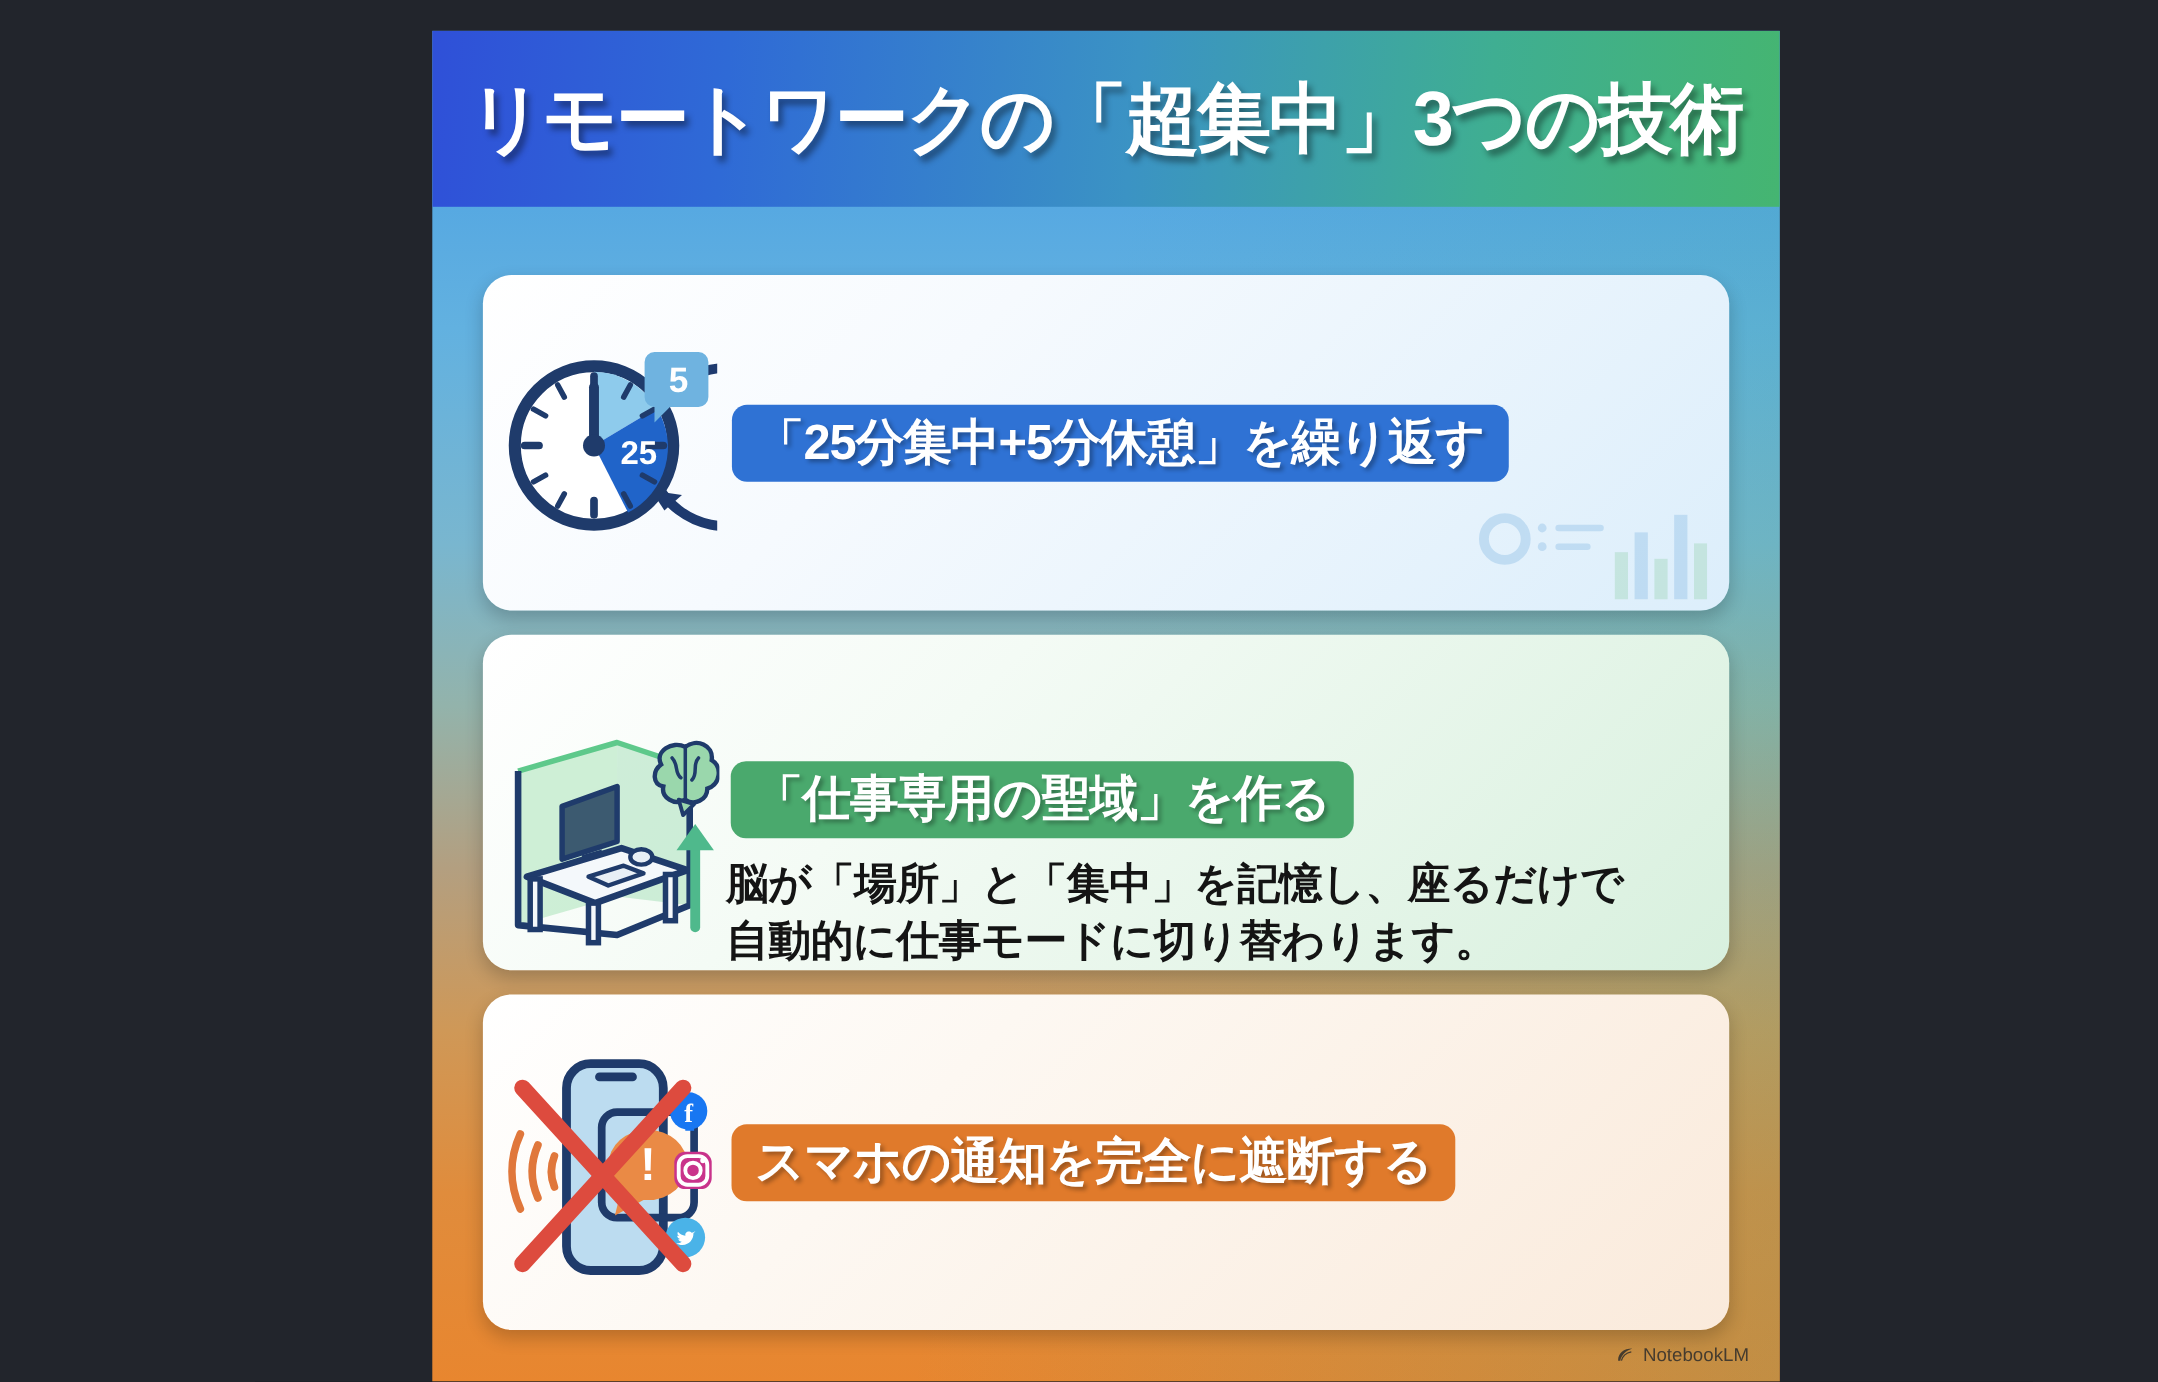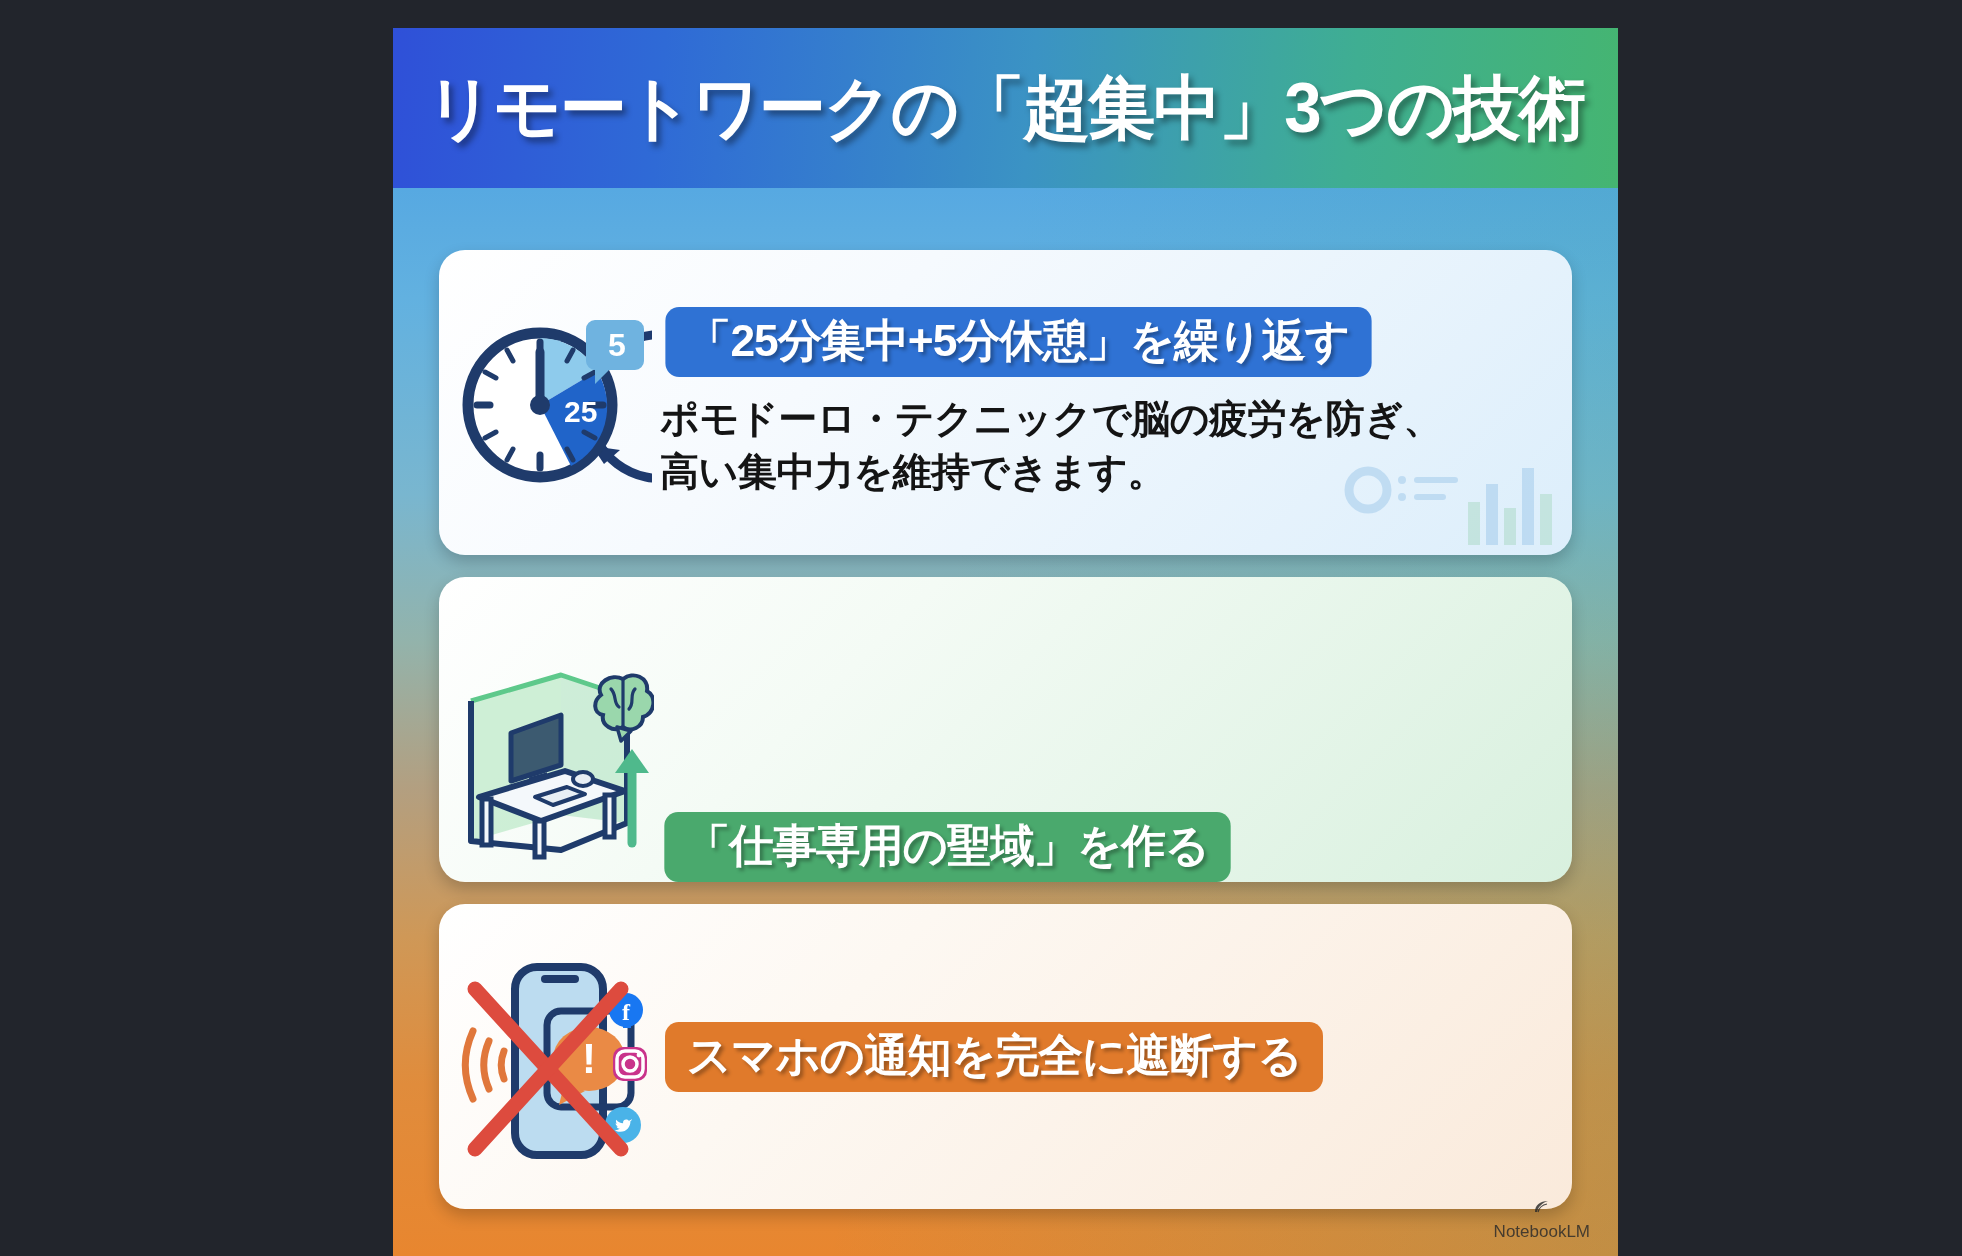--- a/index.html
+++ b/index.html
@@ -138,21 +138,20 @@
 
   
   #watermark{
     position:absolute;
     right:28px; bottom:14px;
     z-index:5;
     display:flex; align-items:center; gap:7px;
     color:#2a2a2a;
     font-size:17px;
     opacity:0.82;
-    flex-direction:column;
   }
 </style>
 </head>
 <body>
 
 <div id="viewer">
 
   <div id="slide">
 
     <div id="title-banner">
@@ -194,22 +193,20 @@
             <line x1="88" y1="105" x2="88" y2="52" stroke="#1f3b6b" stroke-width="9" stroke-linecap="round"></line>
             <circle cx="88" cy="105" r="10" fill="#1f3b6b"></circle>
             <text x="112" y="122" font-family="Liberation Sans, sans-serif" font-size="30" font-weight="bold" fill="#ffffff">25</text>
 
             <path d="M143 20 h40 a9 9 0 0 1 9 9 v32 a9 9 0 0 1 -9 9 h-26 l-14 14 v-14 h-0 a9 9 0 0 1 -9 -9 v-32 a9 9 0 0 1 9 -9 z" fill="#6fb3e0"></path>
             <text x="156" y="56" font-family="Liberation Sans, sans-serif" font-size="32" font-weight="bold" fill="#ffffff">5</text>
           </svg>
         </div>
         <div class="card-body">
           <div class="pill p-blue">「25分集中+5分休憩」を繰り返す</div>
-          <div class="desc">ポモドーロ・テクニックで脳の疲労を防ぎ、
-高い集中力を維持できます。</div>
         </div>
         <svg class="chart-deco" viewBox="0 0 210 95">
           <circle cx="26" cy="40" r="19" fill="none" stroke="#9ec8ea" stroke-width="9"></circle>
           <circle cx="60" cy="30" r="4" fill="#9ec8ea"></circle>
           <rect x="72" y="27" width="44" height="6" rx="3" fill="#9ec8ea"></rect>
           <circle cx="60" cy="47" r="4" fill="#9ec8ea"></circle>
           <rect x="72" y="44" width="32" height="6" rx="3" fill="#9ec8ea"></rect>
           <rect x="126" y="52" width="12" height="43" fill="#a9d9c4"></rect>
           <rect x="144" y="34" width="12" height="61" fill="#9ec8ea"></rect>
           <rect x="162" y="58" width="12" height="37" fill="#a9d9c4"></rect>
@@ -246,20 +243,22 @@
             </g>
 
             <g stroke="#4fb98c" stroke-width="9" fill="#4fb98c">
               <line x1="183" y1="198" x2="183" y2="122" stroke-linecap="round"></line>
               <path d="M183 104 l-17 24 h34 z" stroke="none"></path>
             </g>
           </svg>
         </div>
         <div class="card-body">
           <div class="pill p-green">「仕事専用の聖域」を作る</div>
+          <div class="desc">脳が「場所」と「集中」を記憶し、座るだけで
+自動的に仕事モードに切り替わります。</div>
         </div>
       </div>
 
       <div class="card c-orange">
         <div class="card-icon">
           <svg width="205" height="215" viewBox="0 0 205 215">
 
             <g fill="none" stroke="#e0773b" stroke-width="7" stroke-linecap="round">
               <path d="M24 82 C14 104 14 128 24 150"></path>
               <path d="M40 92 C33 108 33 124 40 140"></path>

